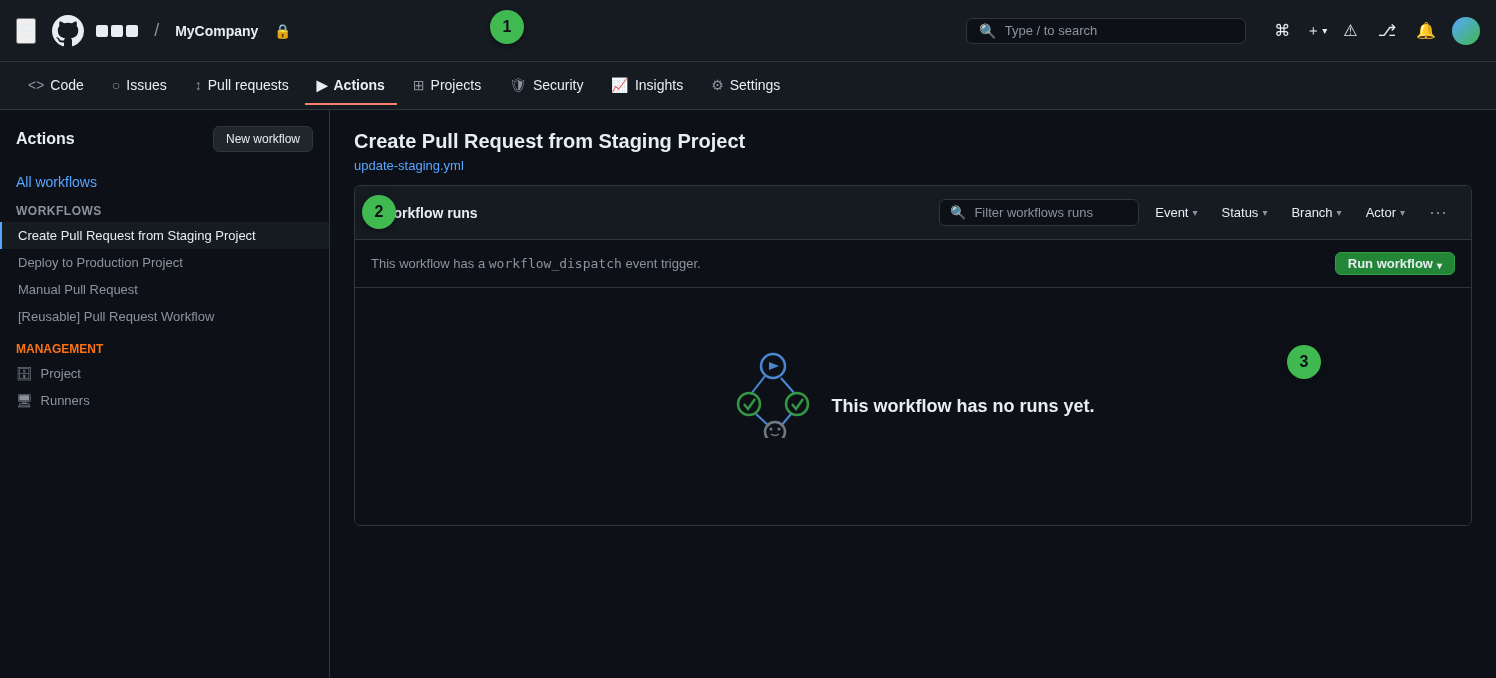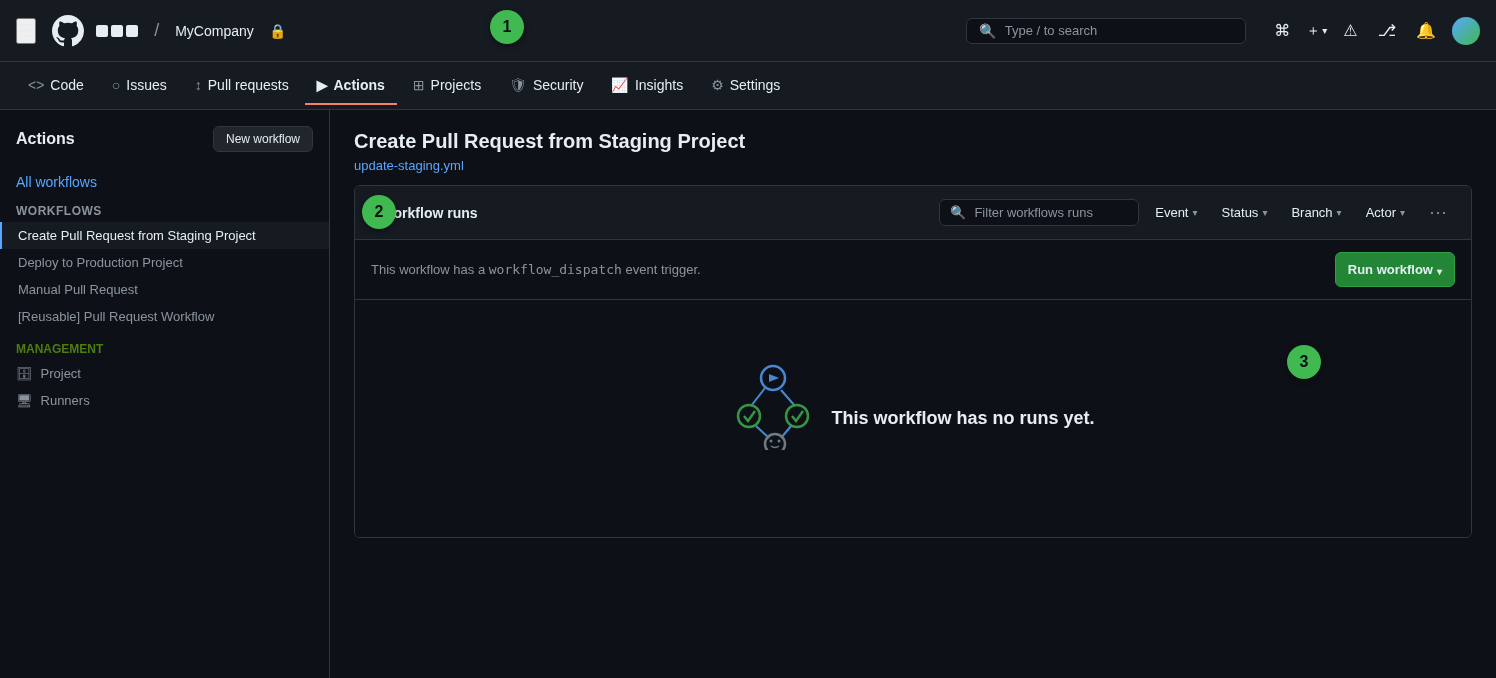--- a/index.html
+++ b/index.html
@@ -41,21 +41,21 @@
       border-radius: 2px;
     }
     .topnav-slash {
       color: #8b949e;
       font-size: 18px;
       margin: 0 4px;
     }
     .topnav-org {
       color: #e6edf3;
       font-size: 14px;
-      font-weight: 400;
+      font-weight: 700;
     }
     .topnav-lock {
       color: #8b949e;
       font-size: 14px;
       margin-left: 4px;
     }
     .topnav-search {
       display: flex;
       align-items: center;
       background: #0d1117;
@@ -180,21 +180,21 @@
     }
     .sidebar-workflow-item.active {
       color: #e6edf3;
       border-left: 2px solid #58a6ff;
       background: #161b22;
     }
     .sidebar-mgmt-label {
       padding: 12px 16px 4px;
       font-size: 12px;
       font-weight: 600;
-      color: #4d7c0f;
+      color: #f97316;
       text-transform: uppercase;
     }
     .sidebar-mgmt-item {
       display: flex; align-items: center; gap: 8px;
       padding: 6px 16px;
       color: #8b949e;
       font-size: 13px;
       cursor: pointer;
     }
 
@@ -283,21 +283,21 @@
       align-items: center;
       justify-content: space-between;
       background: #0d1117;
       gap: 16px;
     }
     .run-workflow-btn {
       display: flex; align-items: flex-end; gap: 4px;
       background: #238636;
       border: 1px solid #2ea043;
       color: #e6edf3;
-      padding: 9px 12px;
+      padding: 3px 12px;
       border-radius: 6px;
       font-size: 13px;
       font-weight: 600;
       cursor: pointer;
     }
     .run-caret { font-size: 10px; }
 
     
     .empty-state {
       display: flex;

